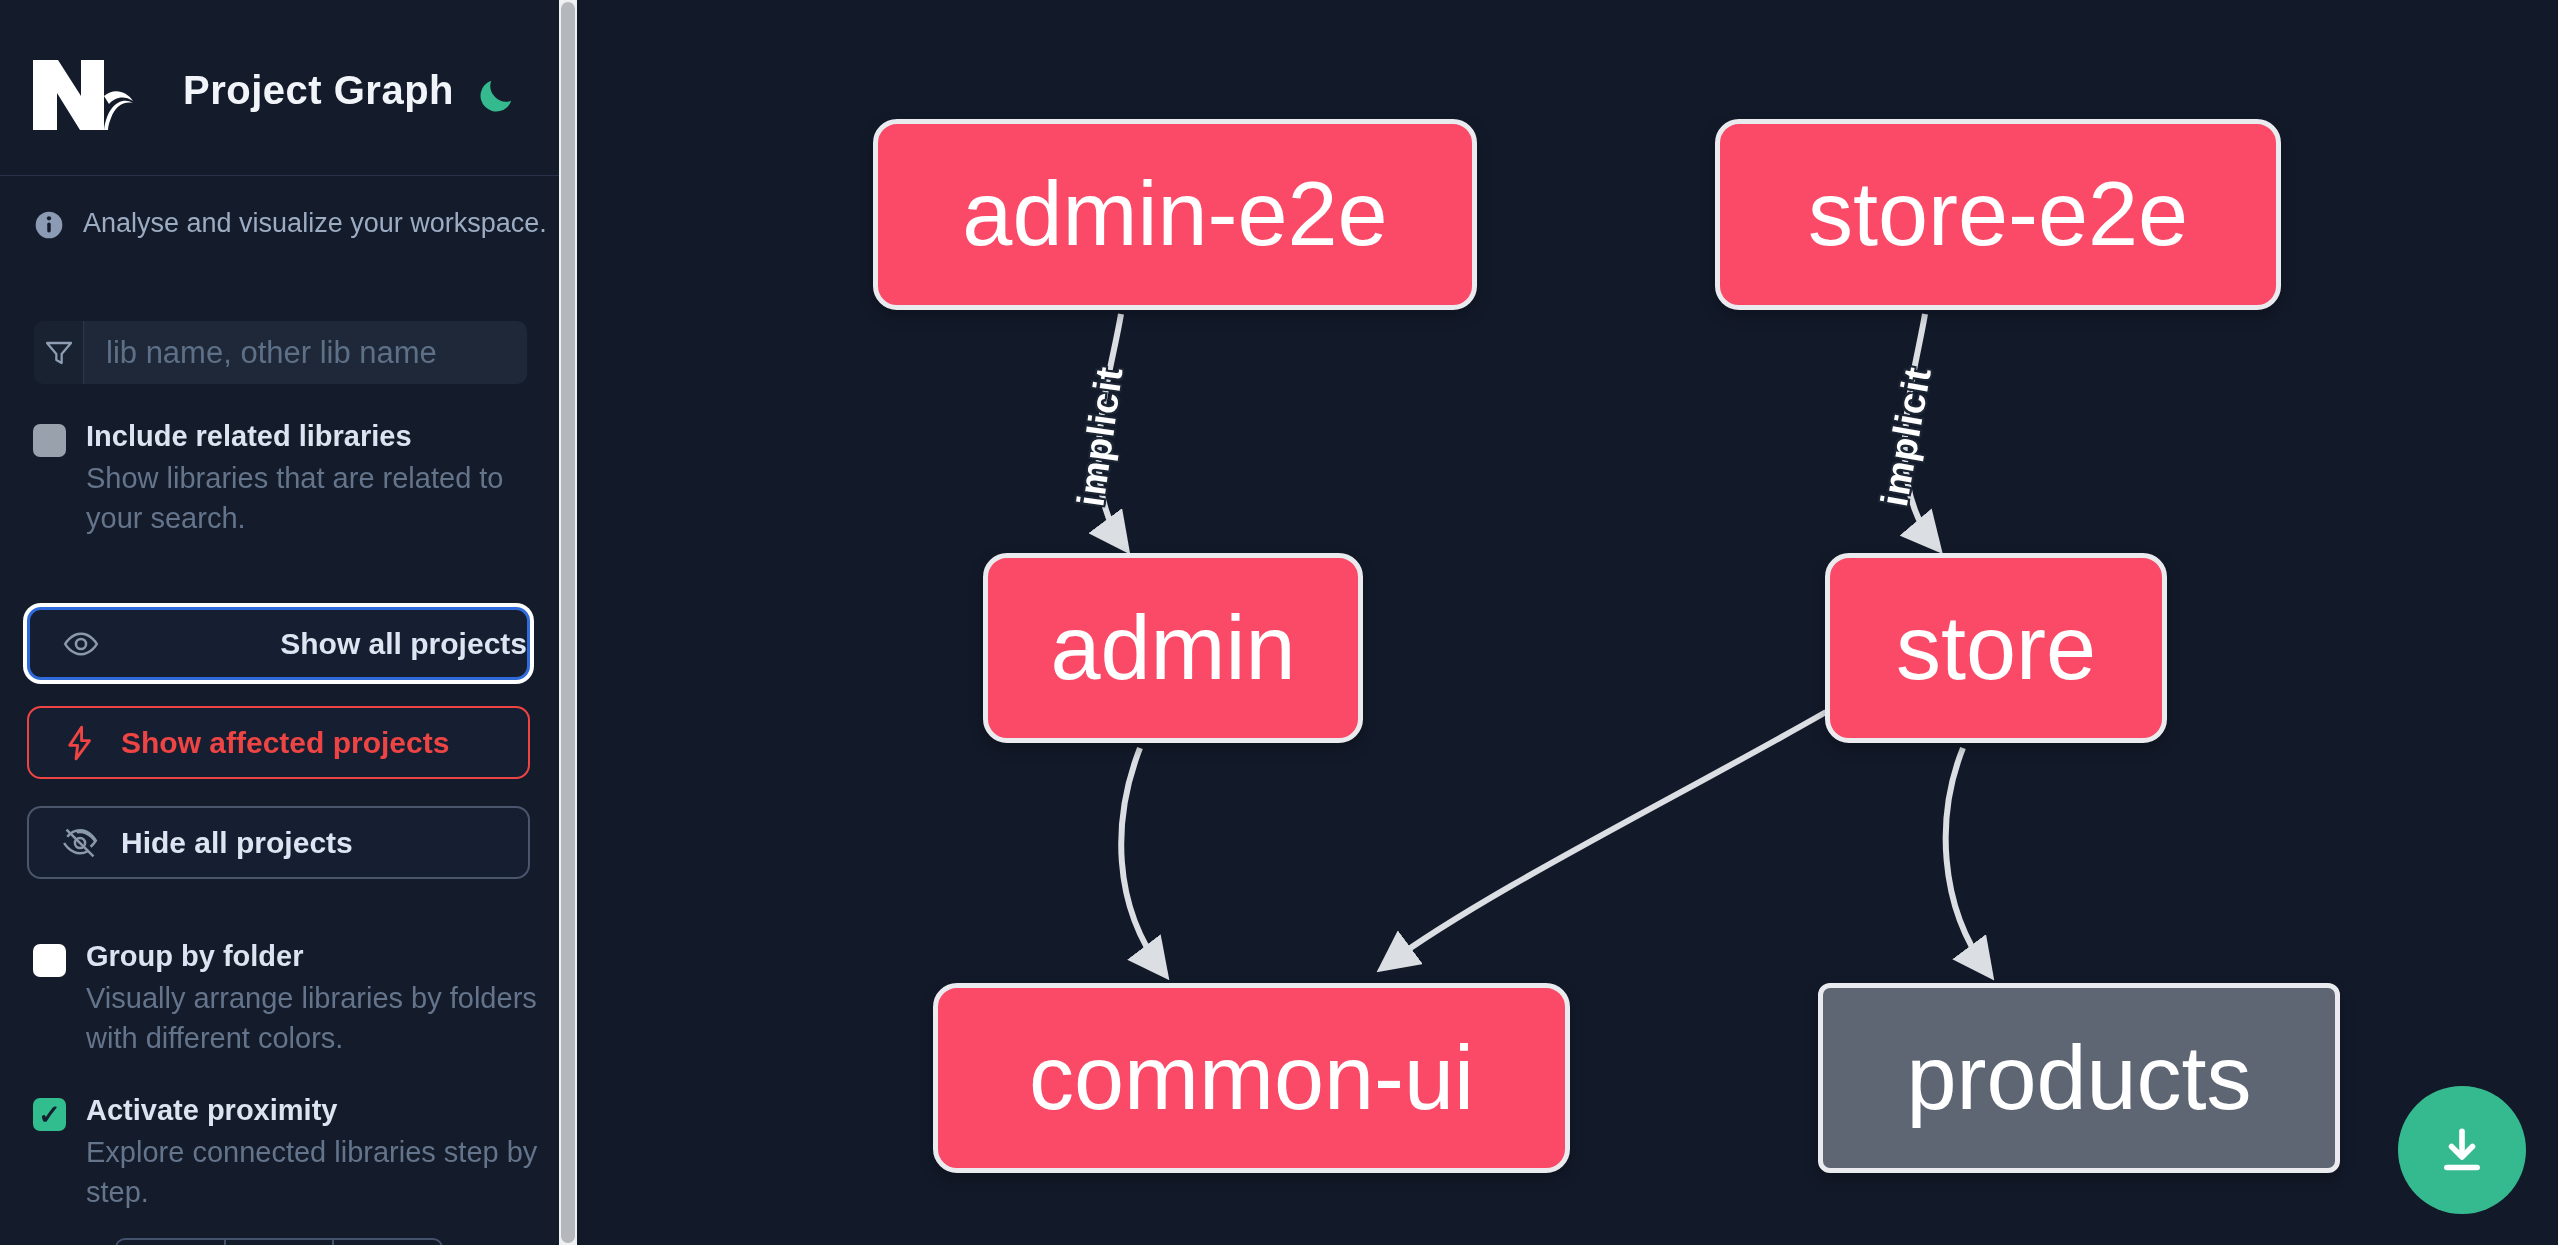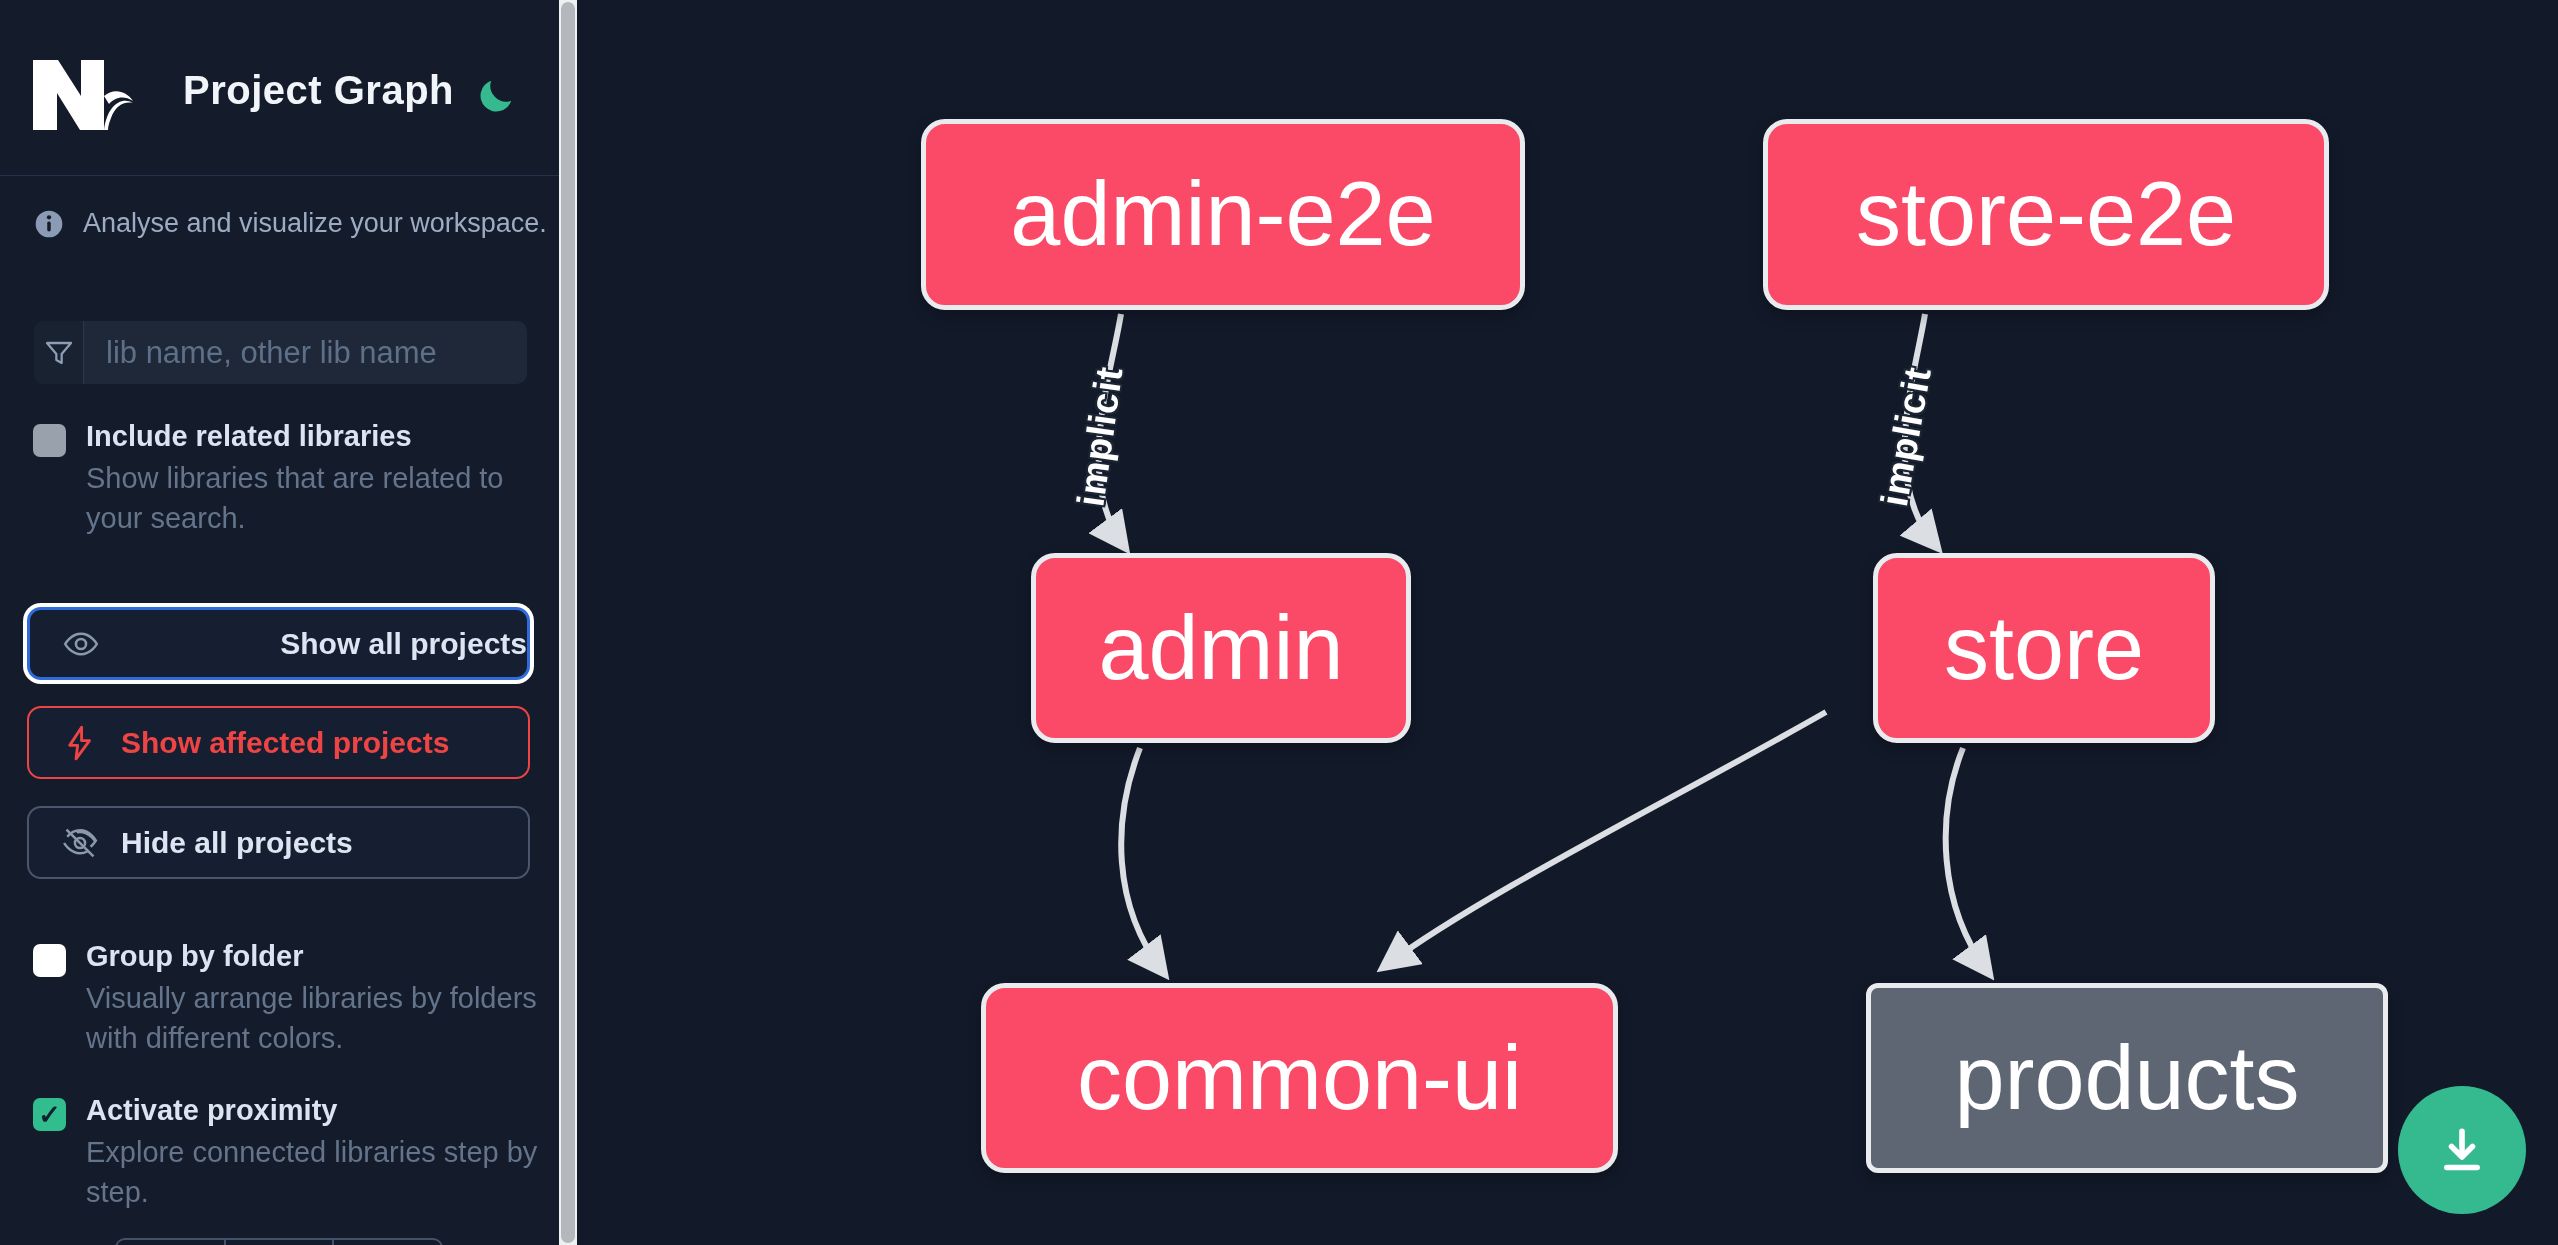--- a/index.html
+++ b/index.html
@@ -6,21 +6,21 @@
   *{box-sizing:border-box;font-family:"Liberation Sans",sans-serif;}
   #app{position:relative;width:2558px;height:1245px;overflow:hidden;background:#121929;}
 
   
   .sidebar{position:absolute;left:0;top:0;width:559px;height:1245px;background:#141b2b;}
   .sb-header{position:absolute;left:0;top:0;width:559px;height:176px;border-bottom:1px solid #27324a;}
   .logo{position:absolute;left:33px;top:60px;width:100px;height:70px;}
   .app-title{position:absolute;left:183px;top:68px;font-size:40px;font-weight:700;color:#f1f5f9;letter-spacing:.5px;}
   .moon{position:absolute;left:474px;top:74px;width:44px;height:44px;cursor:pointer;}
 
-  .info-row{position:absolute;left:33px;top:205px;display:flex;align-items:center;}
+  .info-row{position:absolute;left:33px;top:205px;display:flex;align-items:flex-end;}
   .info-icon{width:32px;height:32px;flex:0 0 32px;margin-top:2px;}
   .tagline{margin-left:18px;font-size:27px;color:#9cacc3;line-height:36px;}
 
   .search{position:absolute;left:34px;top:321px;width:493px;height:63px;background:#1e2838;border-radius:10px;display:flex;overflow:hidden;}
   .search-iconcell{width:63px;background:#192231;border-right:1px solid #2b374b;display:flex;align-items:center;justify-content:center;}
   .search input{flex:1;background:transparent;border:none;outline:none;color:#cbd5e1;font-size:31px;padding:0 22px;}
   .search input::placeholder{color:#5e7087;}
 
   .toggle{position:absolute;left:33px;width:500px;}
   .toggle .box{position:absolute;left:0;top:4px;width:33px;height:33px;border-radius:7px;cursor:pointer;}
@@ -42,21 +42,21 @@
   .segment-sliver .seg{flex:1;border-right:2px solid #44516a;}
   .segment-sliver .seg:last-child{border-right:none;}
 
   
   .scrollbar{position:absolute;left:559px;top:0;width:18px;height:1245px;background:#eef0f2;}
   .scroll-thumb{position:absolute;left:2px;top:2px;width:14px;height:1241px;background:#b4b7bc;border-radius:8px;cursor:pointer;}
 
   
   .canvas{position:absolute;left:577px;top:0;width:1981px;height:1245px;background:#121929;}
   svg.edges{position:absolute;left:0;top:0;pointer-events:none;}
-  .node{position:absolute;border:5px solid #e9ebef;border-radius:24px;display:flex;align-items:center;justify-content:center;color:#ffffff;font-size:90px;cursor:pointer;box-shadow:0 6px 14px rgba(0,0,0,.25);margin-left:48px;}
+  .node{position:absolute;border:5px solid #e9ebef;border-radius:24px;display:flex;align-items:center;justify-content:center;color:#ffffff;font-size:90px;cursor:pointer;box-shadow:0 6px 14px rgba(0,0,0,.25);}
   .node.pink{background:#fa4a68;}
   .node.gray{background:#5e6674;border-radius:12px;}
 
   .edge-label{position:absolute;color:#ffffff;font-size:38px;font-weight:700;letter-spacing:1px;white-space:nowrap;
     text-shadow:-2px -2px 0 #1c2534,2px -2px 0 #1c2534,-2px 2px 0 #1c2534,2px 2px 0 #1c2534,0 -2px 0 #1c2534,0 2px 0 #1c2534,-2px 0 0 #1c2534,2px 0 0 #1c2534;}
 
   .fab{position:absolute;left:2398px;top:1086px;width:128px;height:128px;border-radius:50%;background:#35ba90;display:flex;align-items:center;justify-content:center;cursor:pointer;}
 </style>
 </head>
 <body>

